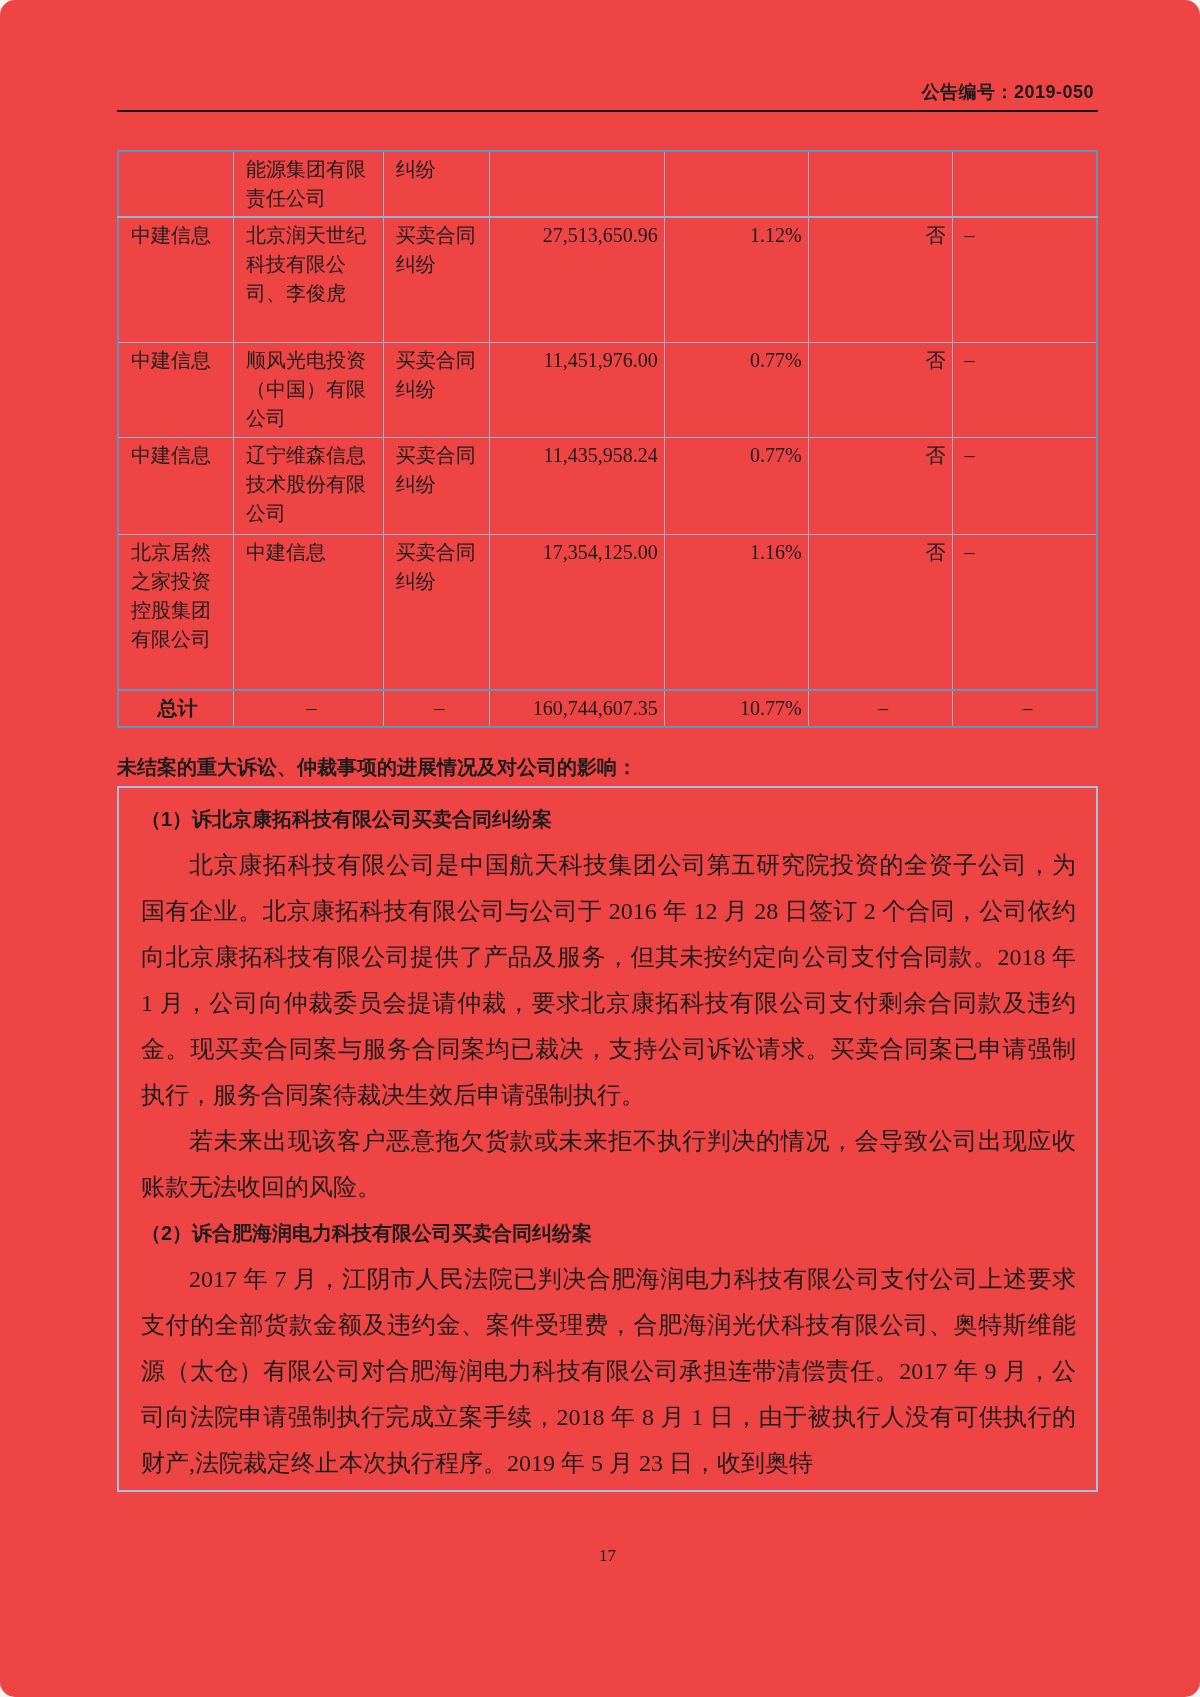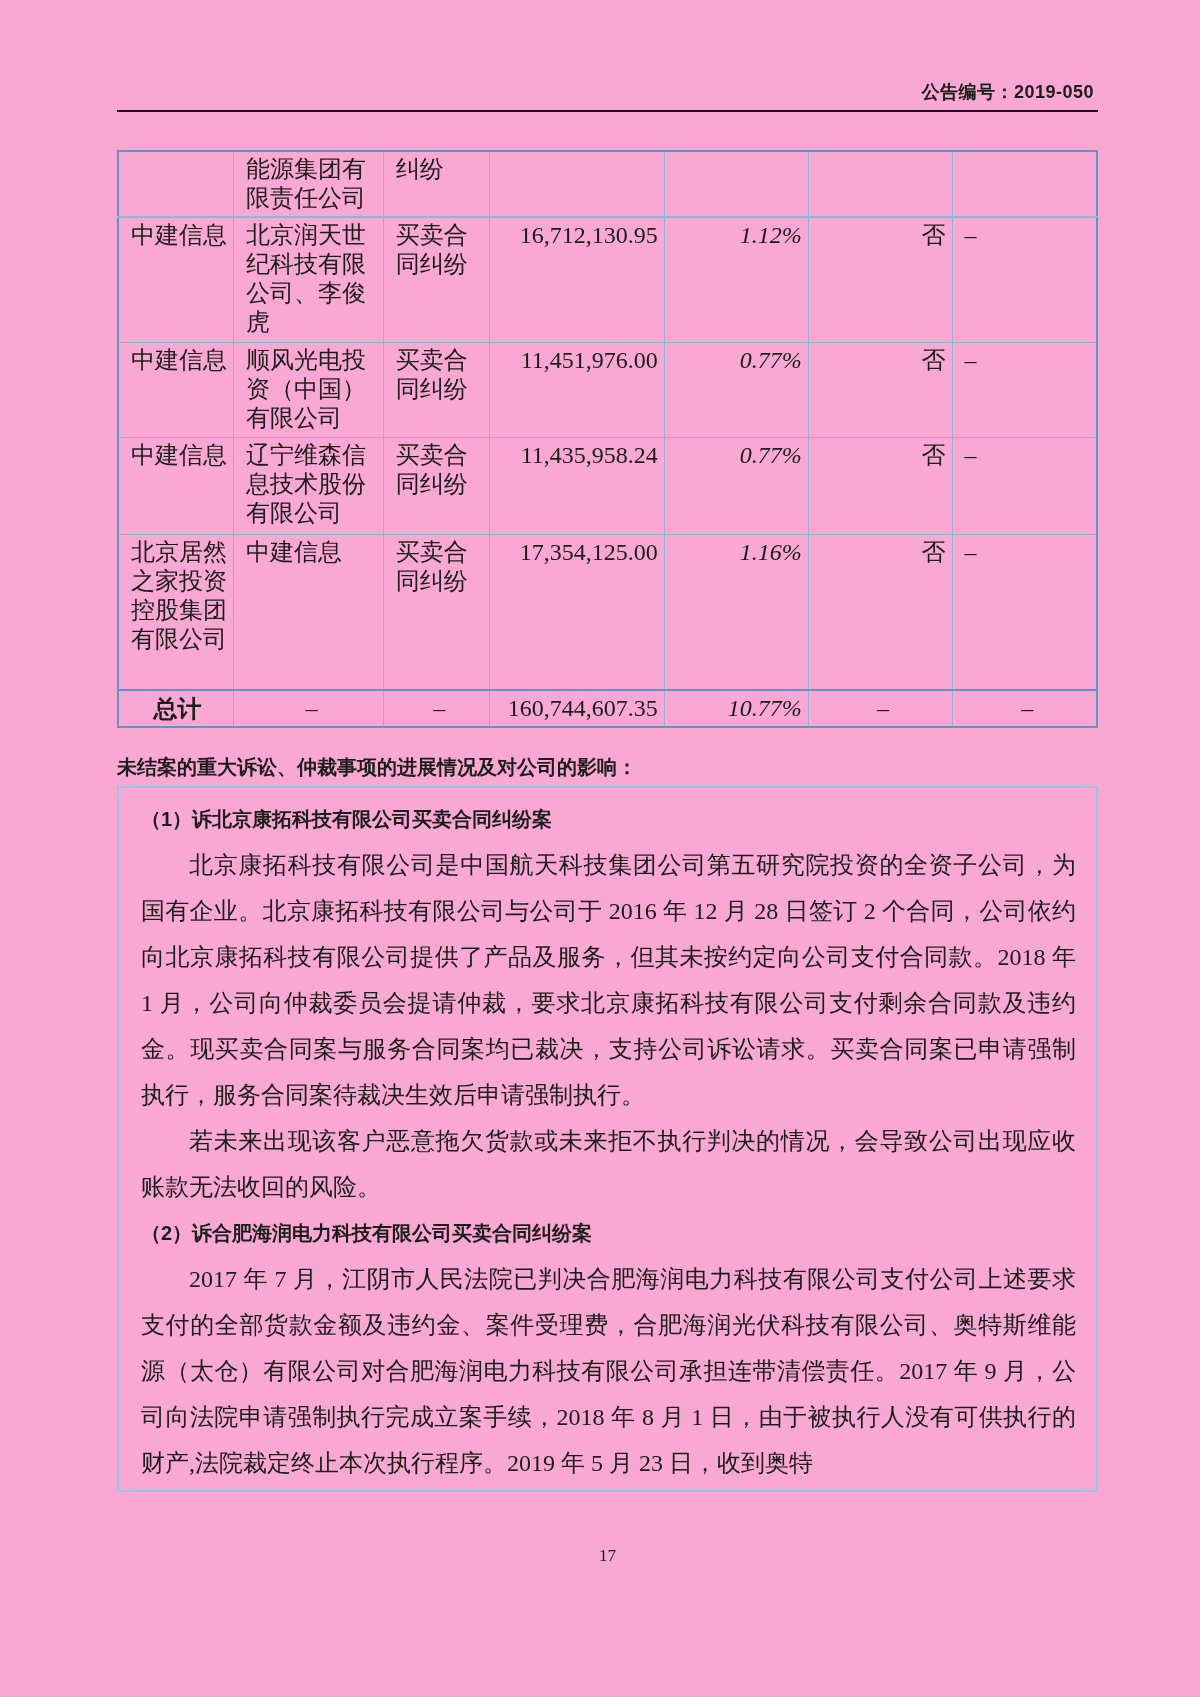--- a/index.html
+++ b/index.html
@@ -13,24 +13,25 @@
   body{
     background:#f4f4f4;
     font-family:"Liberation Serif","DejaVu Serif",serif;
     color:var(--ink);
   }
   .page{
     position:relative;
     width:1200px;
     height:1697px;
     margin:0 auto;
-    background:#f9a8d4;
+    background:#ef4444;
     box-sizing:border-box;
     padding:80px 102px 0 117px;
     overflow:hidden;
+    border-radius:15px;
   }
   
   .header{
     text-align:right;
     font-family:"Liberation Sans","DejaVu Sans",sans-serif;
     font-weight:600;
     font-size:18px;
     letter-spacing:.5px;
     padding-right:4px;
   }
@@ -43,21 +44,21 @@
   table.lit-table{
     margin-top:38px;
     width:100%;
     table-layout:fixed;
     border-collapse:collapse;
     border:2px solid var(--tbl-border-strong);
   }
   table.lit-table td{
     border:1px solid var(--tbl-border);
     vertical-align:top;
-    font-size:24px;
+    font-size:20px;
     line-height:29px;
     padding:3px 6px 3px 12px;
     box-sizing:border-box;
     word-break:break-all;
     margin-top:48px;
   }
   col.w0{width:11.8%}
   col.w1{width:15.3%}
   col.w2{width:10.8%}
   col.w3{width:17.9%}
@@ -73,21 +74,21 @@
     height:36px;
     border-top:2px solid var(--tbl-border-strong);
     text-align:center;
   }
   tr.total td.c0{
     font-family:"Liberation Sans","DejaVu Sans",sans-serif;
     font-weight:bold;
     padding-left:9px;
   }
   td.c3{text-align:right;padding-right:14px;}
-  td.c4{text-align:right;padding-right:10px;font-style:italic;}
+  td.c4{text-align:right;padding-right:10px;}
   td.c5{text-align:right;padding-right:12px;}
   td.c6{text-align:left;padding-left:14px;}
   tr.total td.c3{text-align:right;}
   tr.total td.c4{text-align:right;}
   tr.total td.c5,tr.total td.c6{text-align:center;}
   
   .section-heading{
     margin:26px 0 6px;
     font-family:"Liberation Sans","DejaVu Sans",sans-serif;
     font-weight:bold;
@@ -149,21 +150,21 @@
         <td class="c2">纠纷</td>
         <td class="c3"></td>
         <td class="c4"></td>
         <td class="c5"></td>
         <td class="c6"></td>
       </tr>
       <tr class="r1">
         <td class="c0">中建信息</td>
         <td class="c1">北京润天世纪科技有限公司、李俊虎</td>
         <td class="c2">买卖合同纠纷</td>
-        <td class="c3">16,712,130.95</td>
+        <td class="c3">27,513,650.96</td>
         <td class="c4">1.12%</td>
         <td class="c5">否</td>
         <td class="c6">–</td>
       </tr>
       <tr class="r2">
         <td class="c0">中建信息</td>
         <td class="c1">顺风光电投资（中国）有限公司</td>
         <td class="c2">买卖合同纠纷</td>
         <td class="c3">11,451,976.00</td>
         <td class="c4">0.77%</td>

